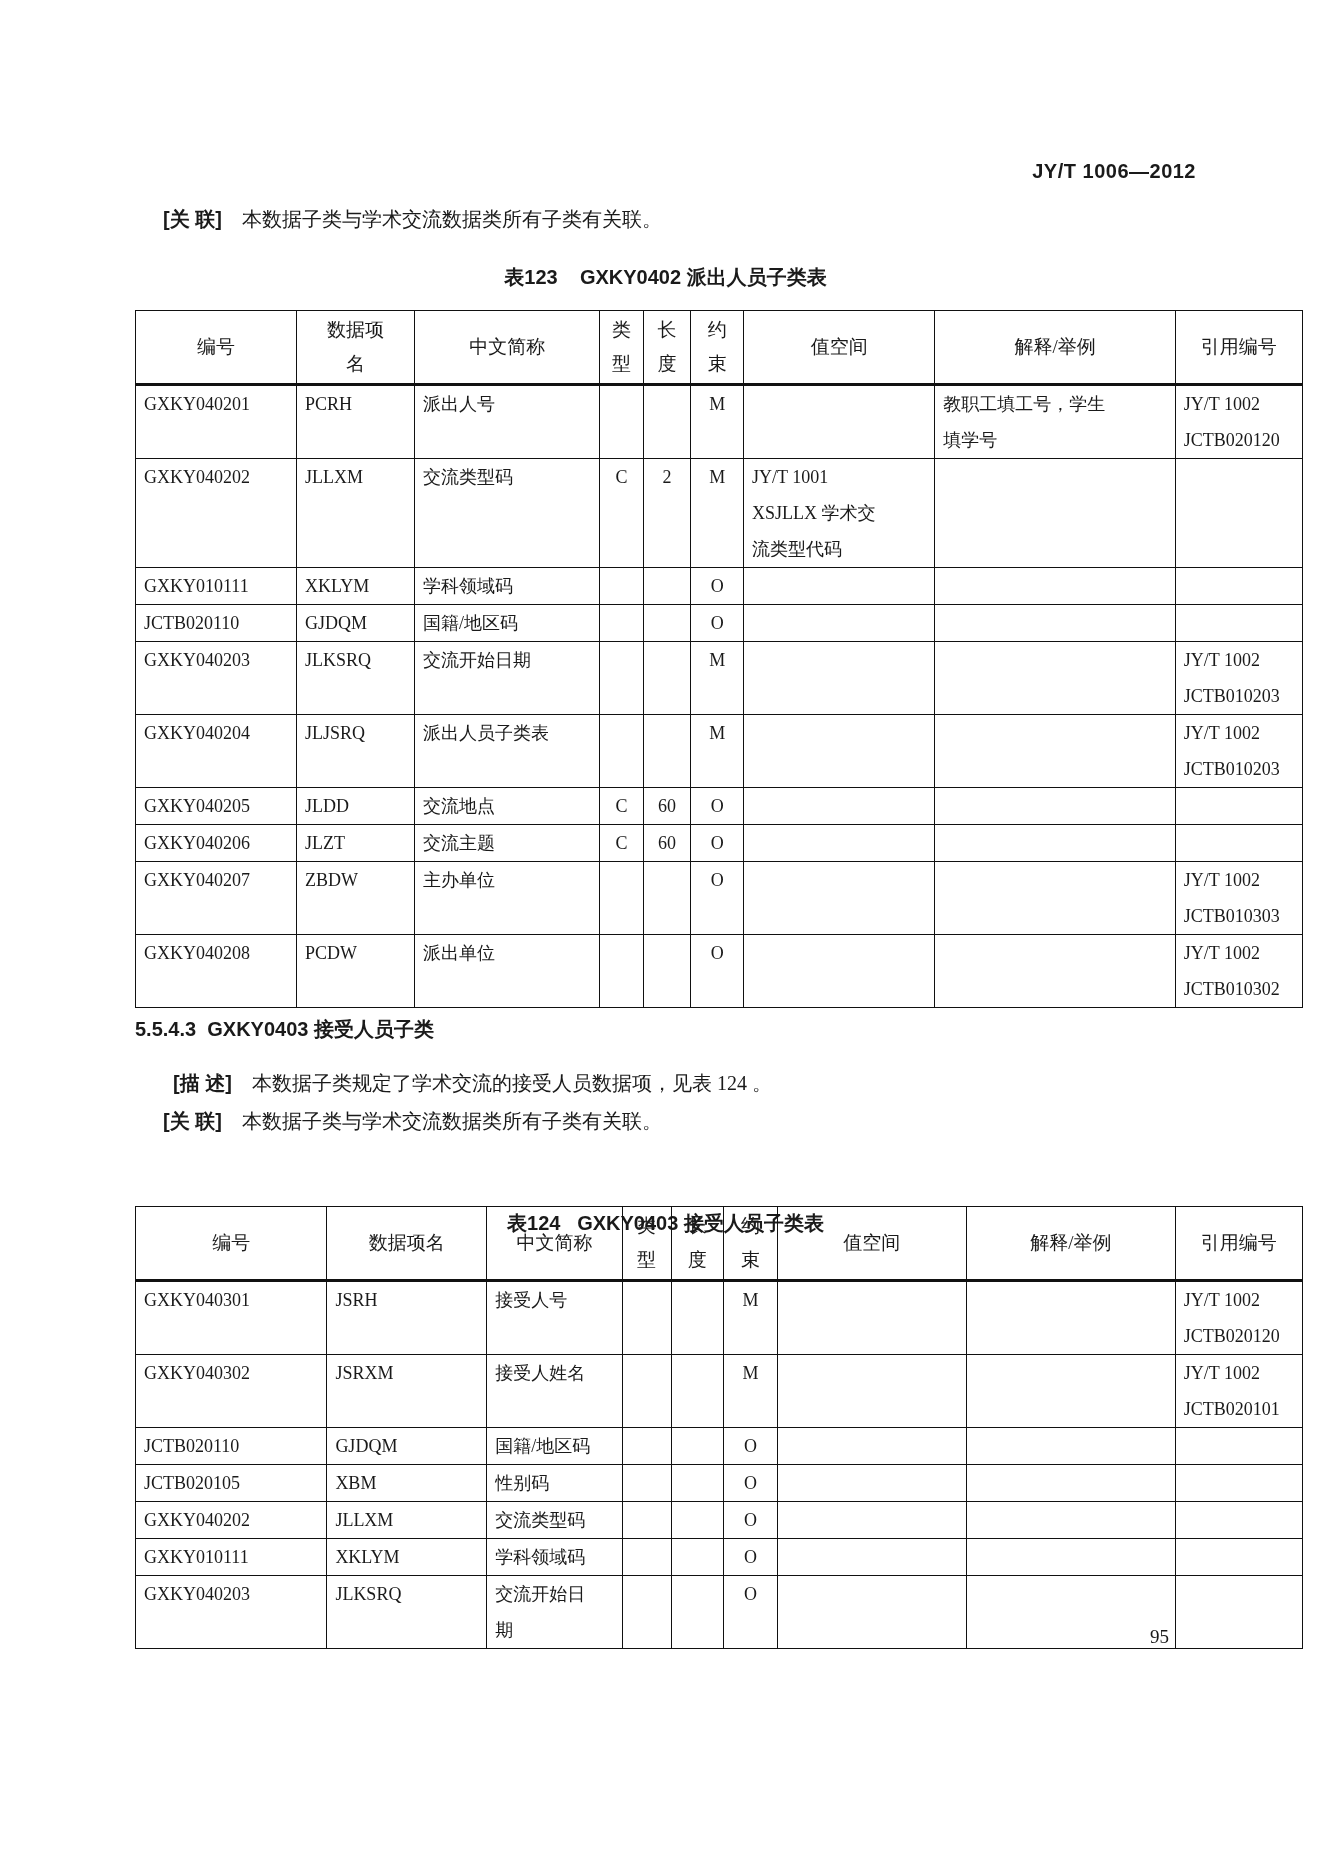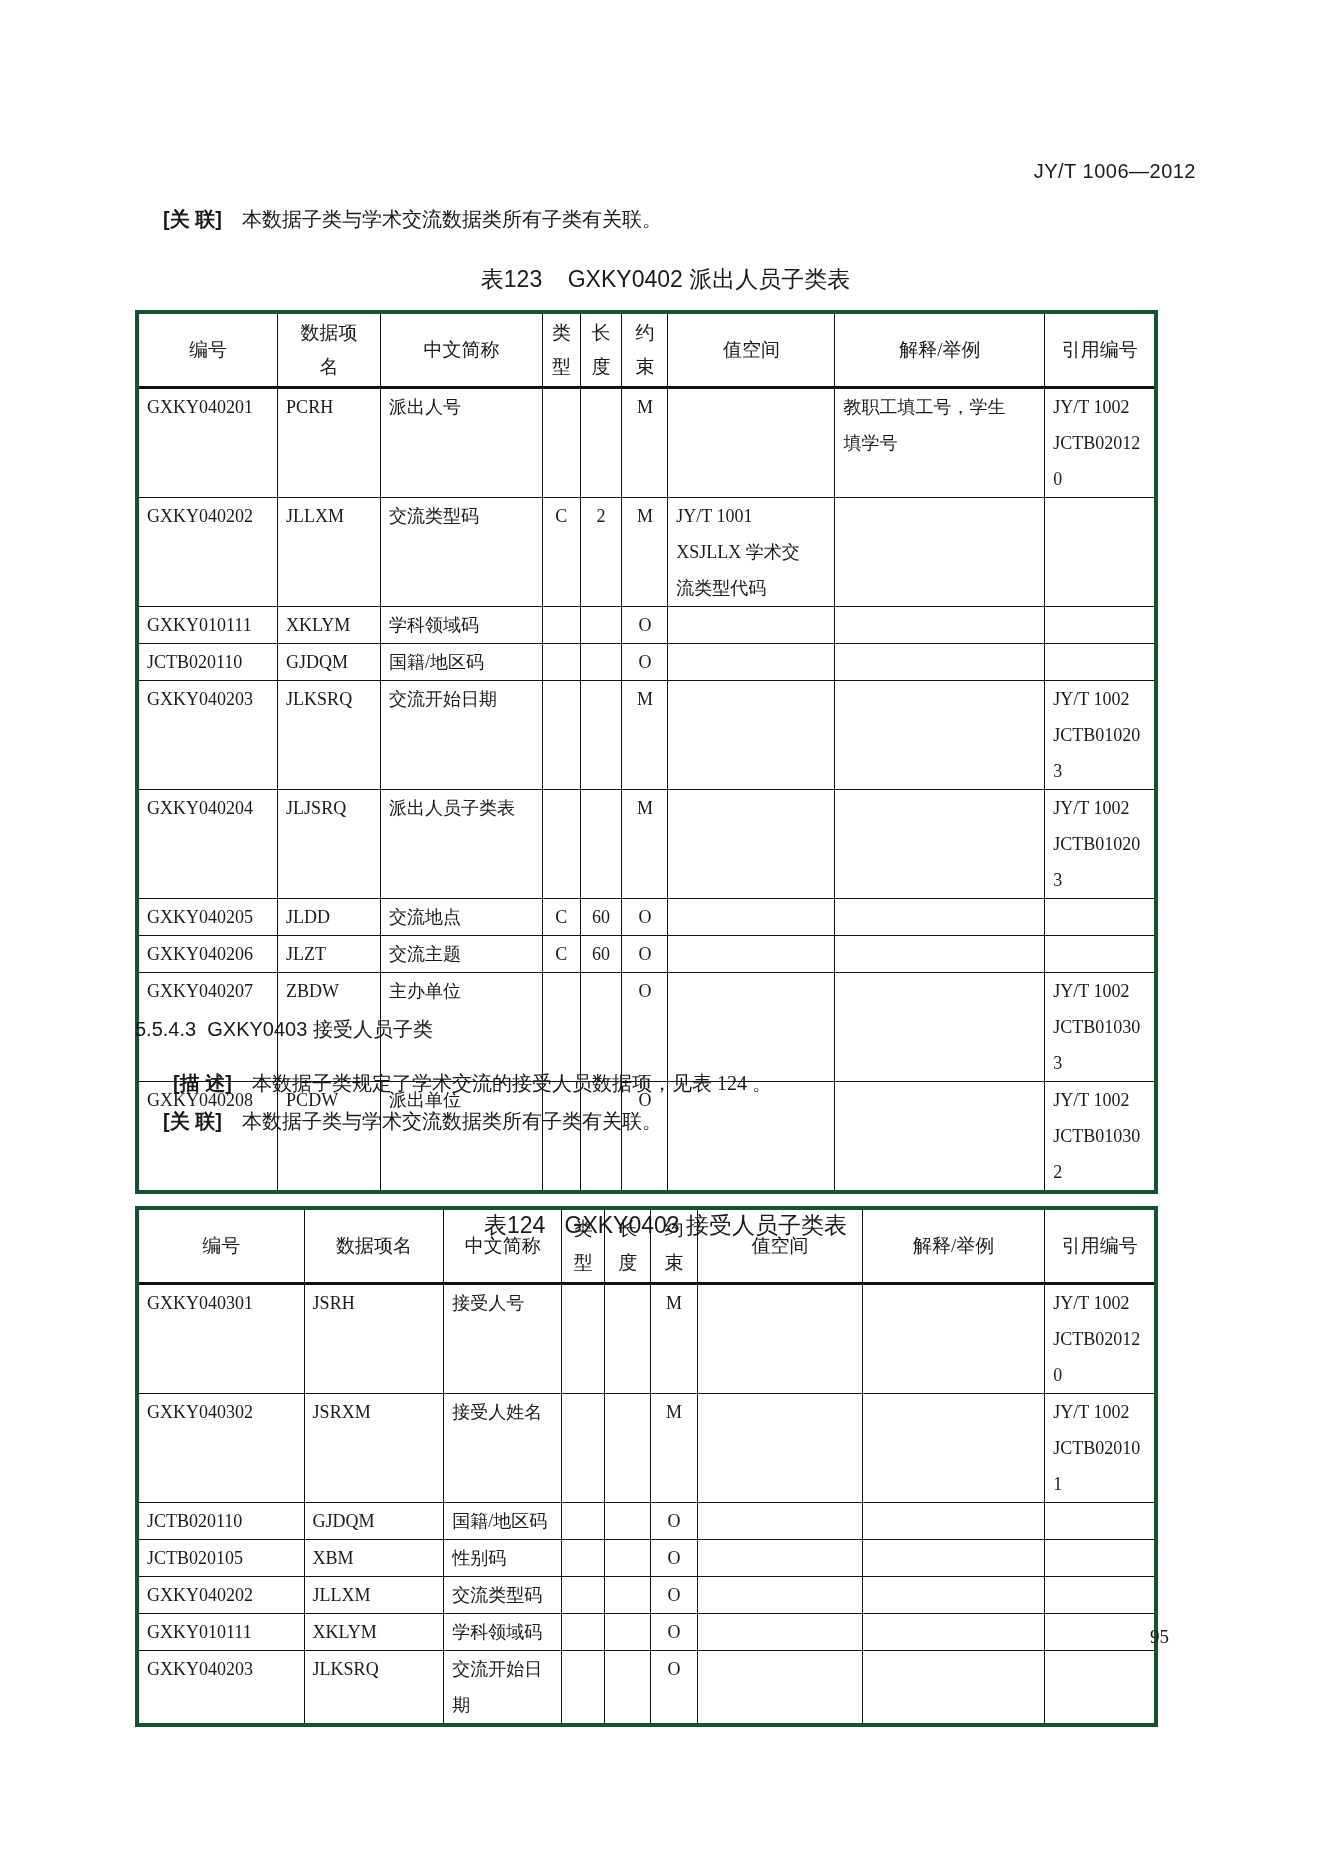--- a/index.html
+++ b/index.html
@@ -5,39 +5,39 @@
   html,body { margin:0; padding:0; background:#ffffff; }
   .page {
     position:relative;
     width:1323px;
     height:1871px;
     background:#ffffff;
     color:#1a1a1a;
     font-family:"Liberation Serif","DejaVu Serif",serif;
     overflow:hidden;
   }
-  .hei { font-family:"Liberation Sans","DejaVu Sans",sans-serif; font-weight:normal; }
+  .hei { font-family:"Liberation Sans","DejaVu Sans",sans-serif; font-weight:bold; }
   .abs { position:absolute; }
   .doc-code { top:160px; right:127px; font-size:20px; letter-spacing:0.5px; }
   .para { font-size:20px; white-space:pre; }
   .para .lbl { font-family:"Liberation Sans","DejaVu Sans",sans-serif; font-weight:bold; margin-right:20px; }
   .rel1 { left:163px; top:206px; }
-  .tbl-title { left:135px; width:1061px; text-align:center; font-size:23px; white-space:pre; }
+  .tbl-title { left:135px; width:1061px; text-align:center; font-size:20px; white-space:pre; }
   .t123-title { top:264px; }
   .t124-title { top:1210px; }
   .sec-heading { left:135px; top:1016px; font-size:20px; white-space:pre; }
   .desc { left:173px; top:1070px; }
   .rel2 { left:163px; top:1108px; }
   .pagenum { left:1150px; top:1626px; font-size:19px; }
 
   table.std {
     border-collapse:collapse;
     table-layout:fixed;
-    width:1023px;
-    border:4px solid #14532d;
+    width:1168px;
+    border:1px solid #14532d;
   }
   .t123 { left:135px; top:310px; }
   .t124 { left:135px; top:1206px; }
   table.std th, table.std td { border:1.6px solid #111111; }
   table.std th {
     font-weight:normal;
     font-size:19px;
     text-align:center;
     vertical-align:middle;
     white-space:pre-line;

